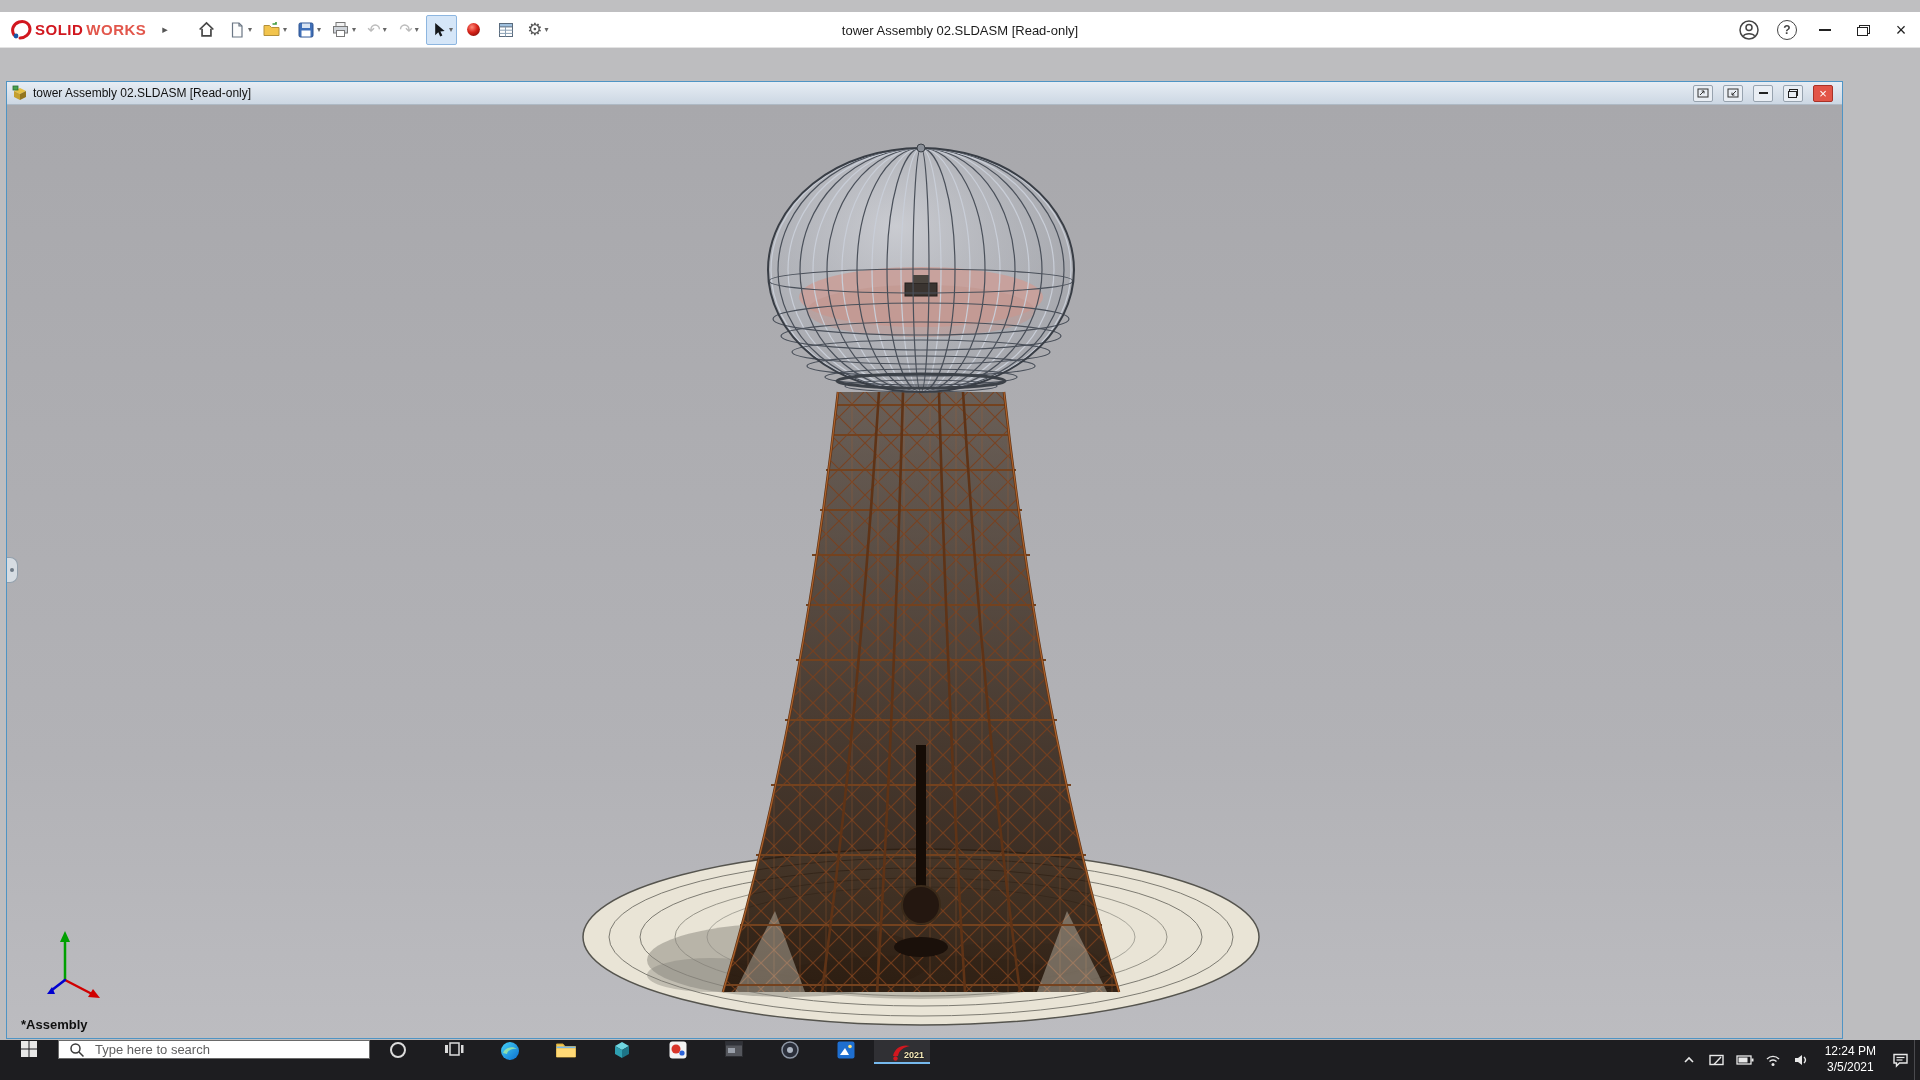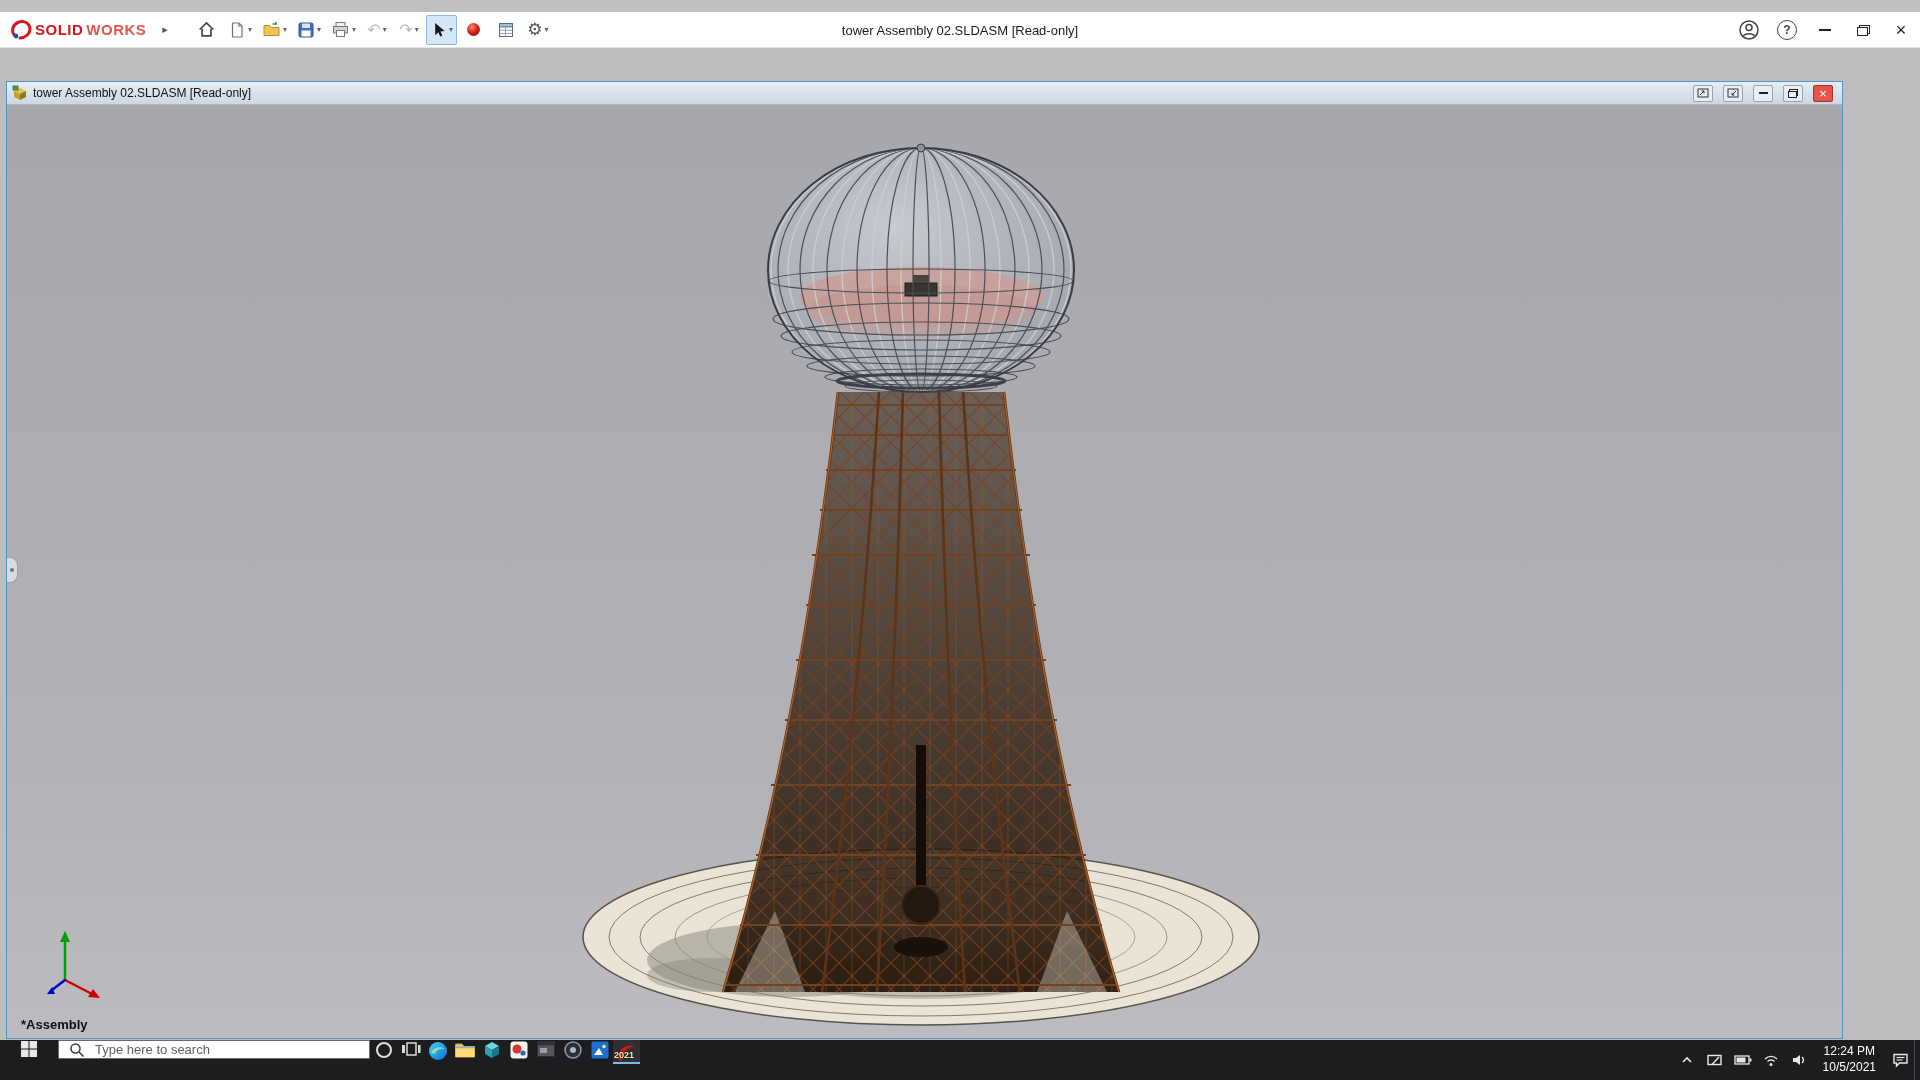--- a/index.html
+++ b/index.html
@@ -63,21 +63,21 @@
 
   
   .taskbar { position:absolute; left:0; bottom:0; width:1920px; height:40px; background:#1d1d20;
     display:flex; align-items:flex-start; color:#fff; z-index:40; }
   .start-btn { width:58px; display:flex; align-items:center; justify-content:center; }
   .search-box { width:312px; background:#ffffff; border:1px solid #6a6a6a; display:flex;
     align-items:center; gap:8px; padding:0 10px; }
   .search-box input { border:none; outline:none; flex:1; font-size:13px; color:#444;
     font-family:"Liberation Sans", sans-serif; background:transparent; }
   .search-box input::placeholder { color:#5f5f5f; }
-  .tb-icon { width:27px; display:flex; align-items:center; justify-content:center; position:relative; }
+  .tb-icon { width:56px; display:flex; align-items:center; justify-content:center; position:relative; }
   .tb-icon.active { background:#303034; box-shadow: inset 0 -2px 0 #76b9ed; }
   .sw-badge { position:absolute; right:6px; bottom:4px; font-size:9px; font-weight:bold; color:#f5e9b8;
     text-shadow:0 0 2px #000; }
   .tray { margin-left:auto; display:flex; align-items:center; }
   .tray-btn { width:28px; height:40px; display:flex; align-items:center; justify-content:center; }
   .clock { text-align:center; font-size:12px; line-height:1.3; padding:0 10px; align-self:center; }
   .show-desktop { width:6px; border-left:1px solid #4a4a4e; height:40px; }
 </style>
 </head>
 <body>
@@ -484,21 +484,21 @@
       </svg>
     </div>
     <div class="tray-btn">
       <svg width="16" height="14" viewBox="0 0 16 14">
         <polygon points="2,5 5,5 9,2 9,12 5,9 2,9" fill="#e8e8e8"></polygon>
         <path d="M11 4 C13 6 13 8 11 10" fill="none" stroke="#e8e8e8" stroke-width="1.4"></path>
       </svg>
     </div>
     <div class="clock">
       <div>12:24 PM</div>
-      <div>10/5/2021</div>
+      <div>3/5/2021</div>
     </div>
     <div class="tray-btn">
       <svg width="17" height="16" viewBox="0 0 17 16">
         <path d="M2 2.5 H15 V11 H7.5 L4.5 14 V11 H2 Z" fill="none" stroke="#e8e8e8" stroke-width="1.4"></path>
         <line x1="4.5" y1="5.5" x2="12.5" y2="5.5" stroke="#e8e8e8" stroke-width="1.2"></line>
         <line x1="4.5" y1="8" x2="10.5" y2="8" stroke="#e8e8e8" stroke-width="1.2"></line>
       </svg>
     </div>
     <div class="show-desktop"></div>
   </div>

